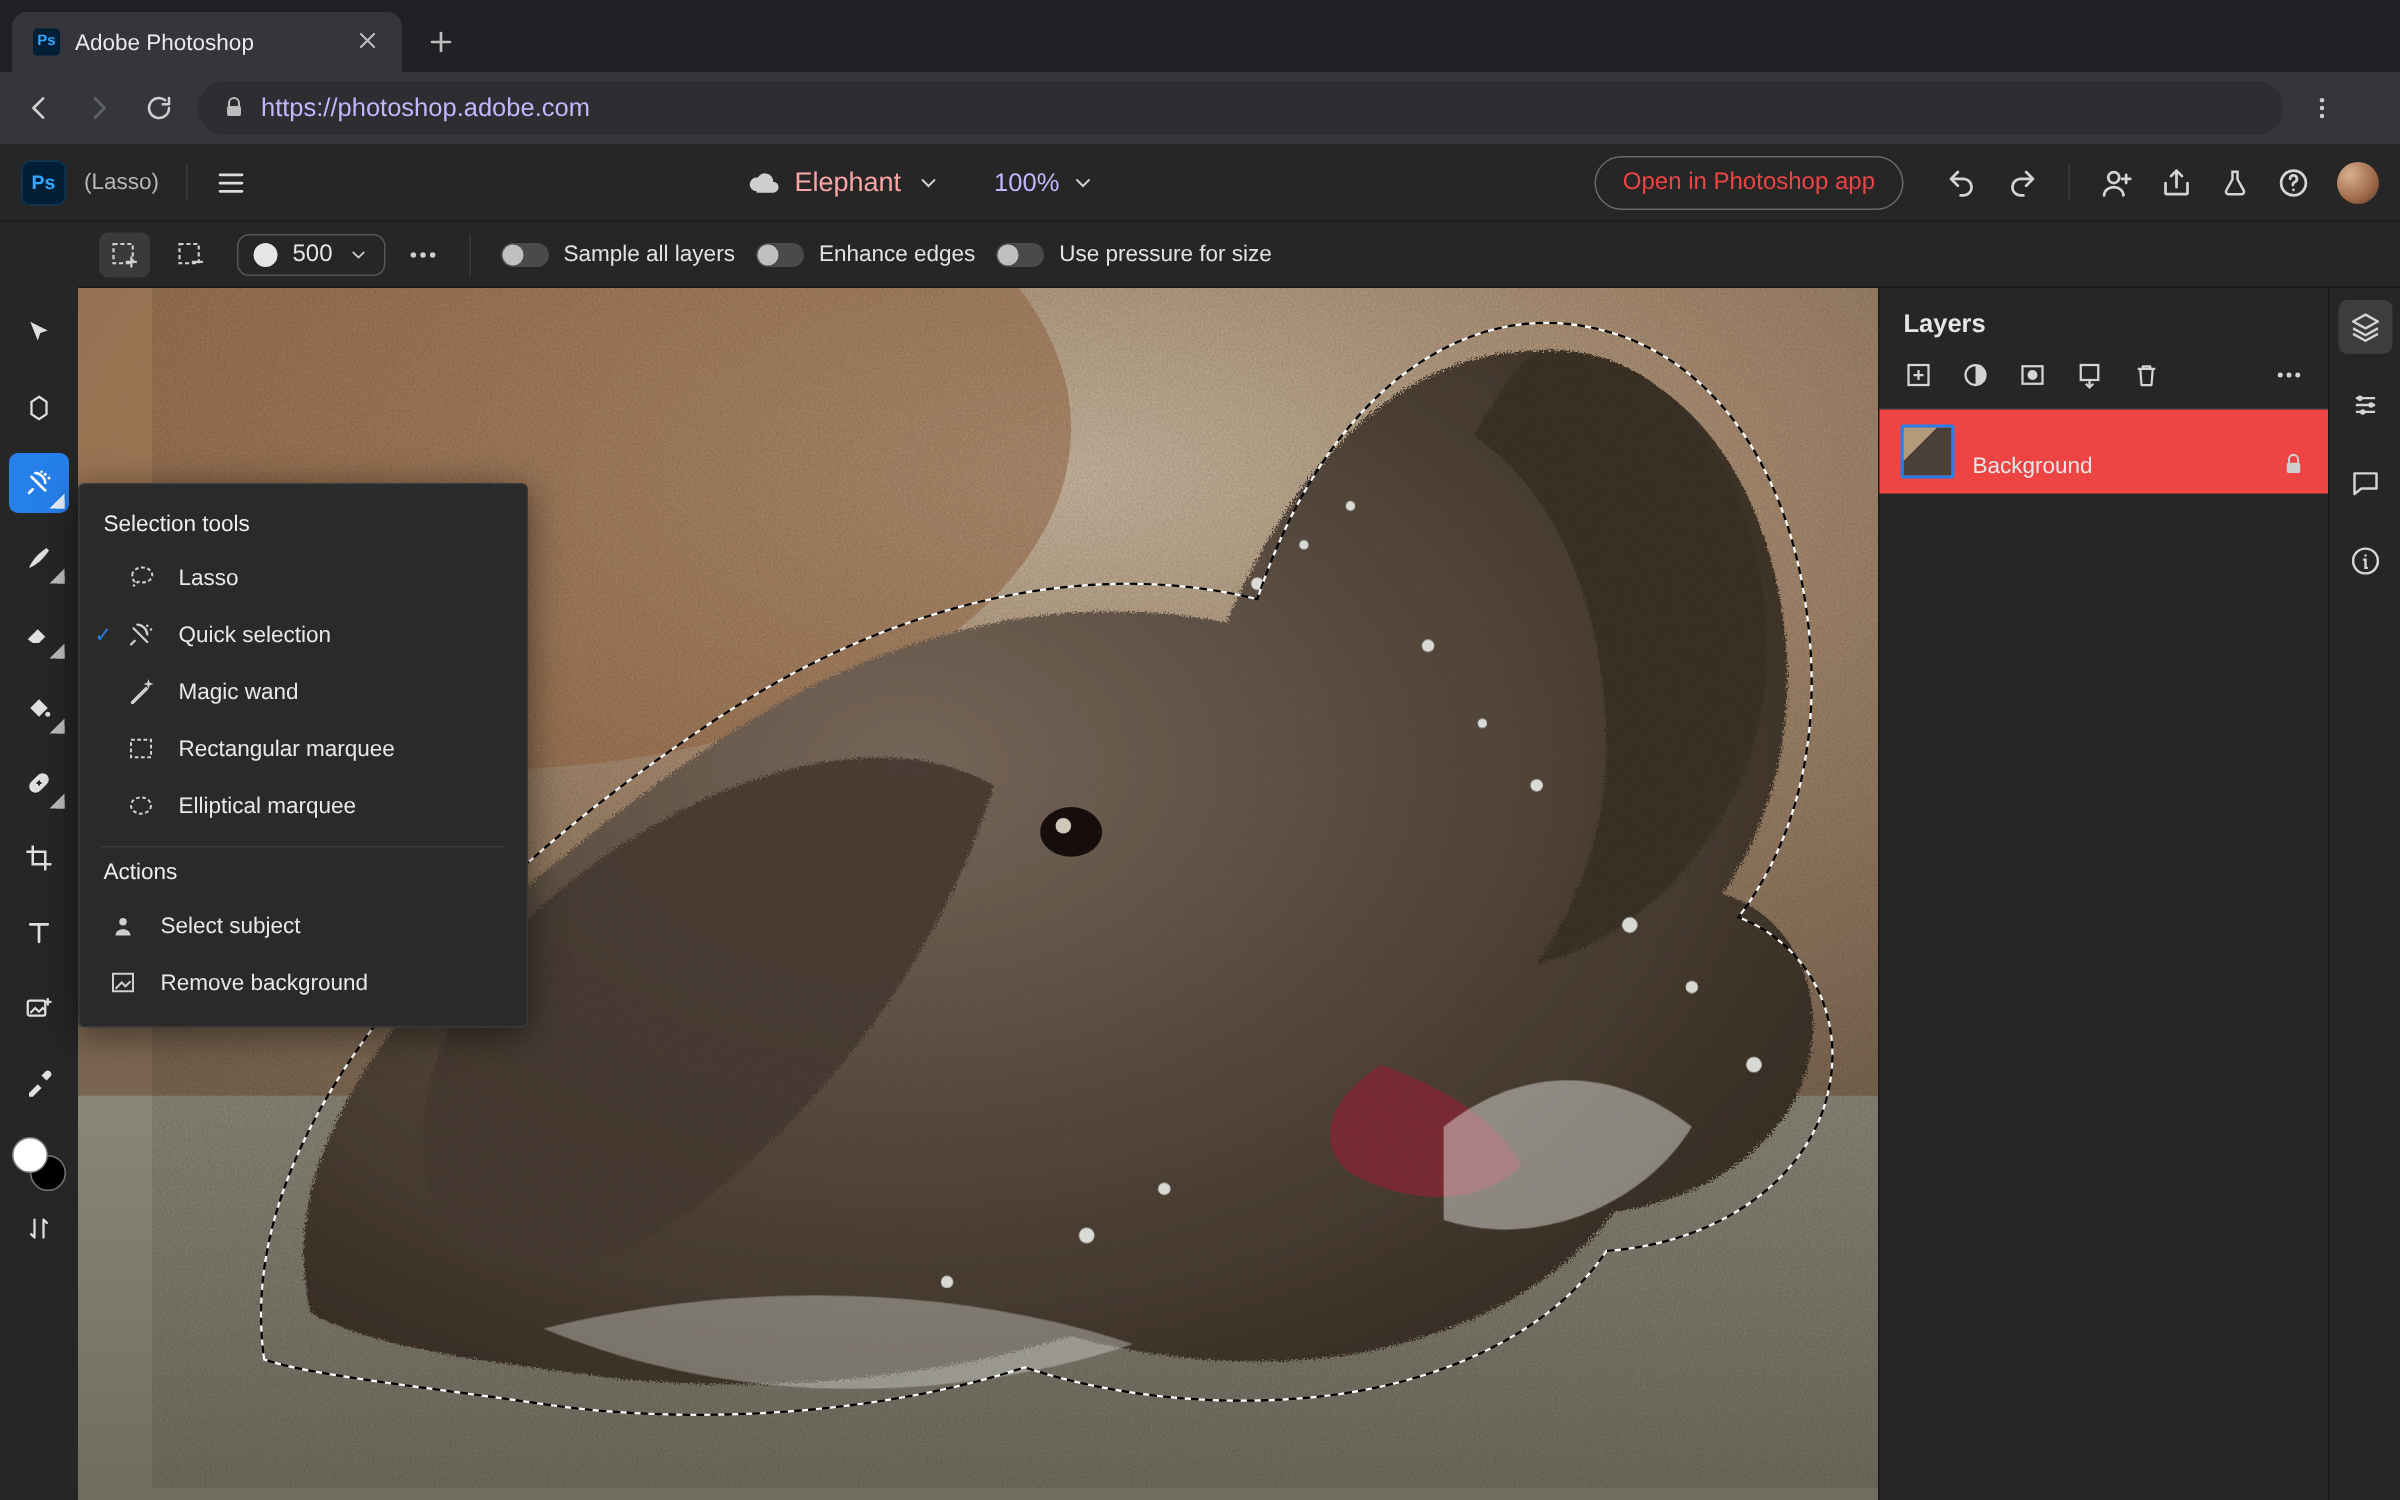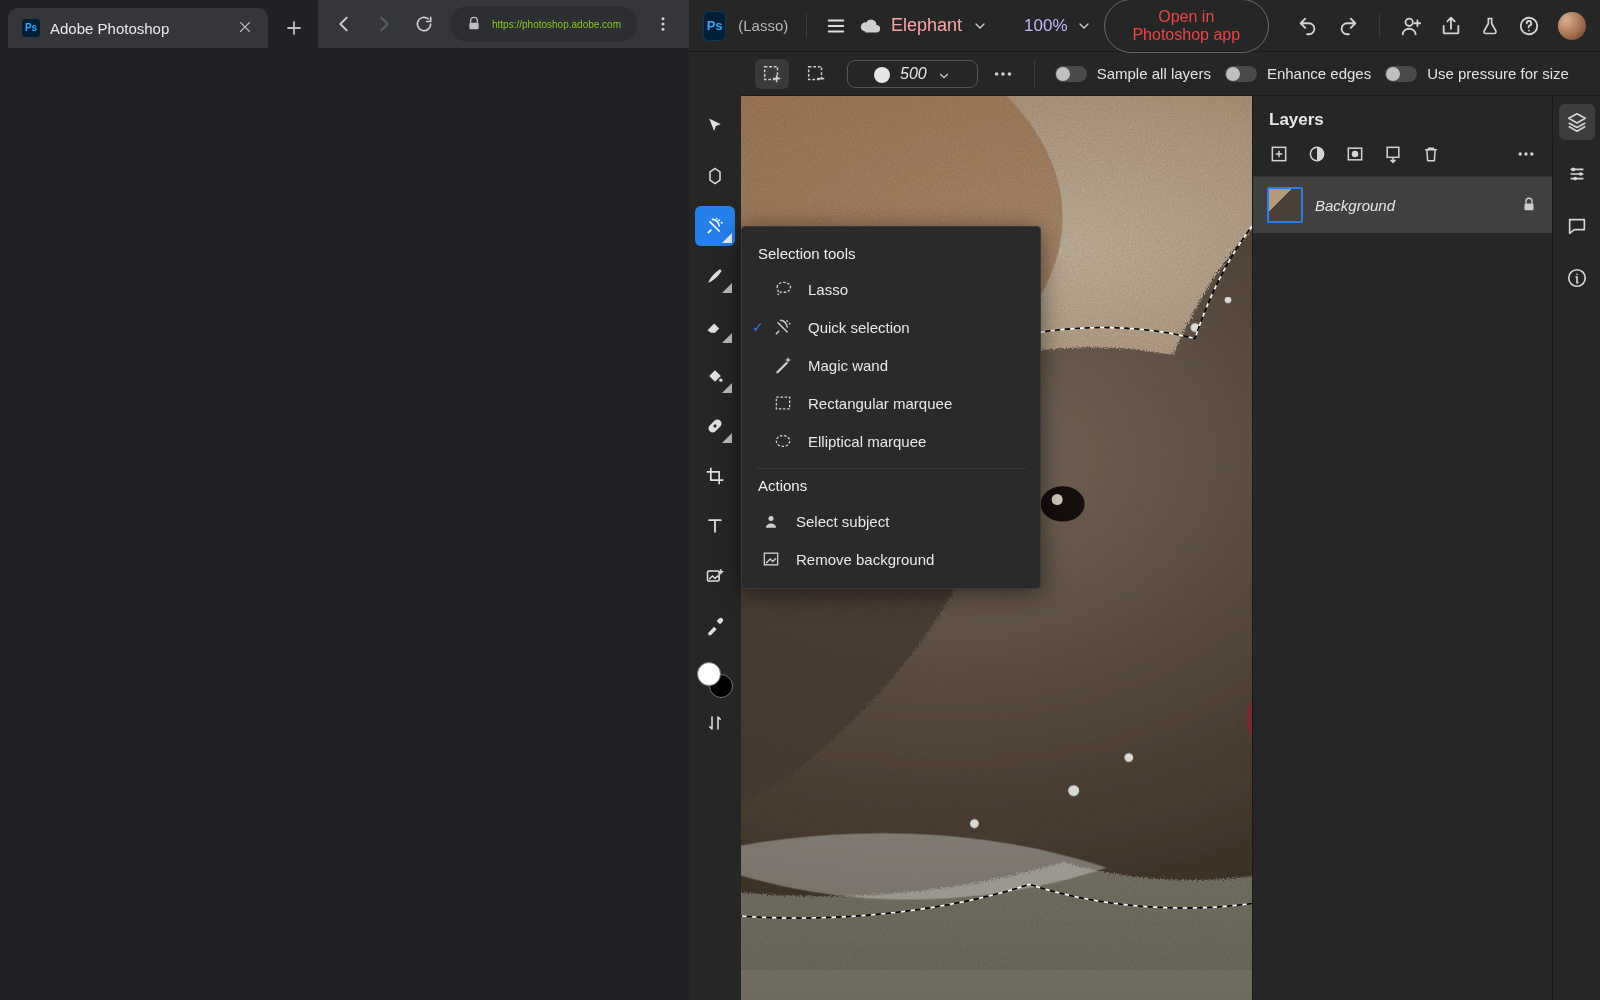--- a/index.html
+++ b/index.html
@@ -14,35 +14,35 @@
     --text:#e6e6e6;
     --muted:#b6b6b6;
     --accent:#2680eb;
     --popup:#2a2a2a;
     --popup-hover:#3a3a3a;
     --canvas-bg:#1b1b1b;
   }
   html,body{margin:0;height:100%;font-family:-apple-system,Segoe UI,Helvetica,Arial,sans-serif;background:var(--browser-chrome);color:var(--text);}
   *{box-sizing:border-box;}
   svg{display:block;}
-  .browser{width:1600px;height:1000px;display:flex;flex-direction:row;overflow:hidden;}
+  .browser{width:1600px;height:1000px;display:flex;flex-direction:column;overflow:hidden;}
 
   
   .tab-strip{height:48px;display:flex;align-items:flex-end;padding:0 8px;}
   .tab{display:flex;align-items:center;gap:10px;height:40px;padding:0 14px;background:var(--tab-bg);border-radius:10px 10px 0 0;min-width:260px;}
   .tab .ps-favicon{width:18px;height:18px;border-radius:3px;background:#001e36;display:flex;align-items:center;justify-content:center;color:#31a8ff;font:700 10px/1 Arial;}
   .tab .title{font-size:15px;color:var(--tab-text);flex:1;white-space:nowrap;overflow:hidden;text-overflow:ellipsis;}
   .tab .close{width:16px;height:16px;color:#bdbdbd;cursor:pointer;}
   .new-tab{width:32px;height:32px;display:flex;align-items:center;justify-content:center;color:#bdbdbd;margin-left:10px;margin-bottom:4px;}
 
   
   .url-row{height:48px;background:var(--tab-bg);display:flex;align-items:center;padding:0 12px;gap:12px;}
   .nav-btn{width:28px;height:28px;display:flex;align-items:center;justify-content:center;color:#cfcfcf;border-radius:50%;}
   .nav-btn.disabled{color:#5f6368;}
-  .url-bar{flex:1;height:36px;background:var(--url-bar);border-radius:18px;display:flex;align-items:center;padding:0 16px;gap:10px;color:#84cc16;font-size:10px;max-width:1390px;}
+  .url-bar{flex:1;height:36px;background:var(--url-bar);border-radius:18px;display:flex;align-items:center;padding:0 16px;gap:10px;color:#c4b5fd;font-size:17px;max-width:1390px;}
   .url-bar .lock{color:#bdbdbd;}
   .browser-menu{width:28px;height:28px;display:flex;align-items:center;justify-content:center;color:#cfcfcf;}
 
   
   .app{flex:1;display:flex;flex-direction:column;background:var(--app-bg);min-height:0;}
   .app-header{height:52px;display:flex;align-items:center;padding:0 14px;gap:12px;border-bottom:1px solid #1a1a1a;}
   .ps-logo{width:30px;height:30px;border-radius:6px;background:#001e36;display:flex;align-items:center;justify-content:center;color:#31a8ff;font:700 13px/1 Arial;border:1px solid #0a3a5a;}
   .beta{color:var(--muted);font-size:15px;}
   .vsep{width:1px;height:24px;background:#3a3a3a;margin:0 6px;}
   .hamburger{color:#dcdcdc;}
@@ -53,21 +53,21 @@
   .hdr-icons{display:flex;align-items:center;gap:18px;margin-left:16px;}
   .hdr-icons .vsep{margin:0 2px;}
   .hdr-icon{color:#d4d4d4;}
   .avatar{width:28px;height:28px;border-radius:50%;background:radial-gradient(circle at 30% 30%,#d8b090,#a06a4a 60%,#5a3a28);}
 
   
   .options-bar{height:44px;display:flex;align-items:center;padding:0 14px;gap:14px;border-bottom:1px solid #1a1a1a;font-size:15px;margin-left:52px;}
   .opt-group{display:flex;align-items:center;gap:10px;}
   .opt-box{width:34px;height:30px;border-radius:6px;display:flex;align-items:center;justify-content:center;color:#cfcfcf;}
   .opt-box.sel{background:#3a3a3a;}
-  .brush-pill{display:flex;align-items:flex-end;gap:10px;border:1px solid #555;border-radius:8px;padding:4px 26px;font-style:italic;}
+  .brush-pill{display:flex;align-items:center;gap:10px;border:1px solid #555;border-radius:8px;padding:4px 10px;}
   .brush-dot{width:16px;height:16px;border-radius:50%;background:#e6e6e6;}
   .more-dots{color:#cfcfcf;}
   .options-bar .vsep{height:28px;}
   .toggle{width:32px;height:16px;border-radius:999px;background:#4a4a4a;position:relative;flex:0 0 auto;}
   .toggle::after{content:"";position:absolute;left:1px;top:1px;width:14px;height:14px;border-radius:50%;background:#bfbfbf;}
   .opt-label{color:#e2e2e2;white-space:nowrap;}
 
   
   .app-body{flex:1;display:flex;min-height:0;position:relative;}
 
@@ -92,21 +92,21 @@
   .fly-item{display:flex;align-items:center;gap:14px;padding:8px 16px 8px 18px;font-size:15px;color:#e8e8e8;cursor:pointer;position:relative;}
   .fly-item .check{width:14px;color:var(--accent);font-size:14px;position:absolute;left:10px;}
   .fly-item .fi-icon{width:22px;height:22px;display:flex;align-items:center;justify-content:center;color:#cfcfcf;margin-left:12px;}
   .fly-sep{height:1px;background:#3a3a3a;margin:8px 14px;}
 
   
   .right-col{width:300px;background:var(--panel-bg);border-left:1px solid #1a1a1a;display:flex;flex-direction:column;}
   .panel-title{font-size:17px;font-weight:600;padding:14px 16px 8px 16px;}
   .panel-tools{display:flex;align-items:center;gap:18px;padding:6px 16px 12px 16px;border-bottom:1px solid #333;color:#d4d4d4;}
   .panel-tools .spacer{flex:1;}
-  .layer-row{display:flex;align-items:center;gap:12px;padding:10px 14px;background:#404040;font-style:italic;}
+  .layer-row{display:flex;align-items:flex-end;gap:12px;padding:10px 14px;background:#ef4444;}
   .layer-thumb{width:36px;height:36px;border:2px solid var(--accent);border-radius:2px;background:linear-gradient(135deg,#b39a7a 0 35%,#4a4038 35% 100%);}
   .layer-name{flex:1;font-size:15px;}
   .lock{color:#cfcfcf;}
 
   
   .icon-rail{width:48px;background:var(--panel-bg);border-left:1px solid #1a1a1a;display:flex;flex-direction:column;align-items:center;padding-top:8px;gap:16px;}
   .icon-rail .rail-btn{width:36px;height:36px;display:flex;align-items:center;justify-content:center;color:#d4d4d4;border-radius:6px;}
   .icon-rail .rail-btn.active{background:#3d3d3d;}
 
 </style>

